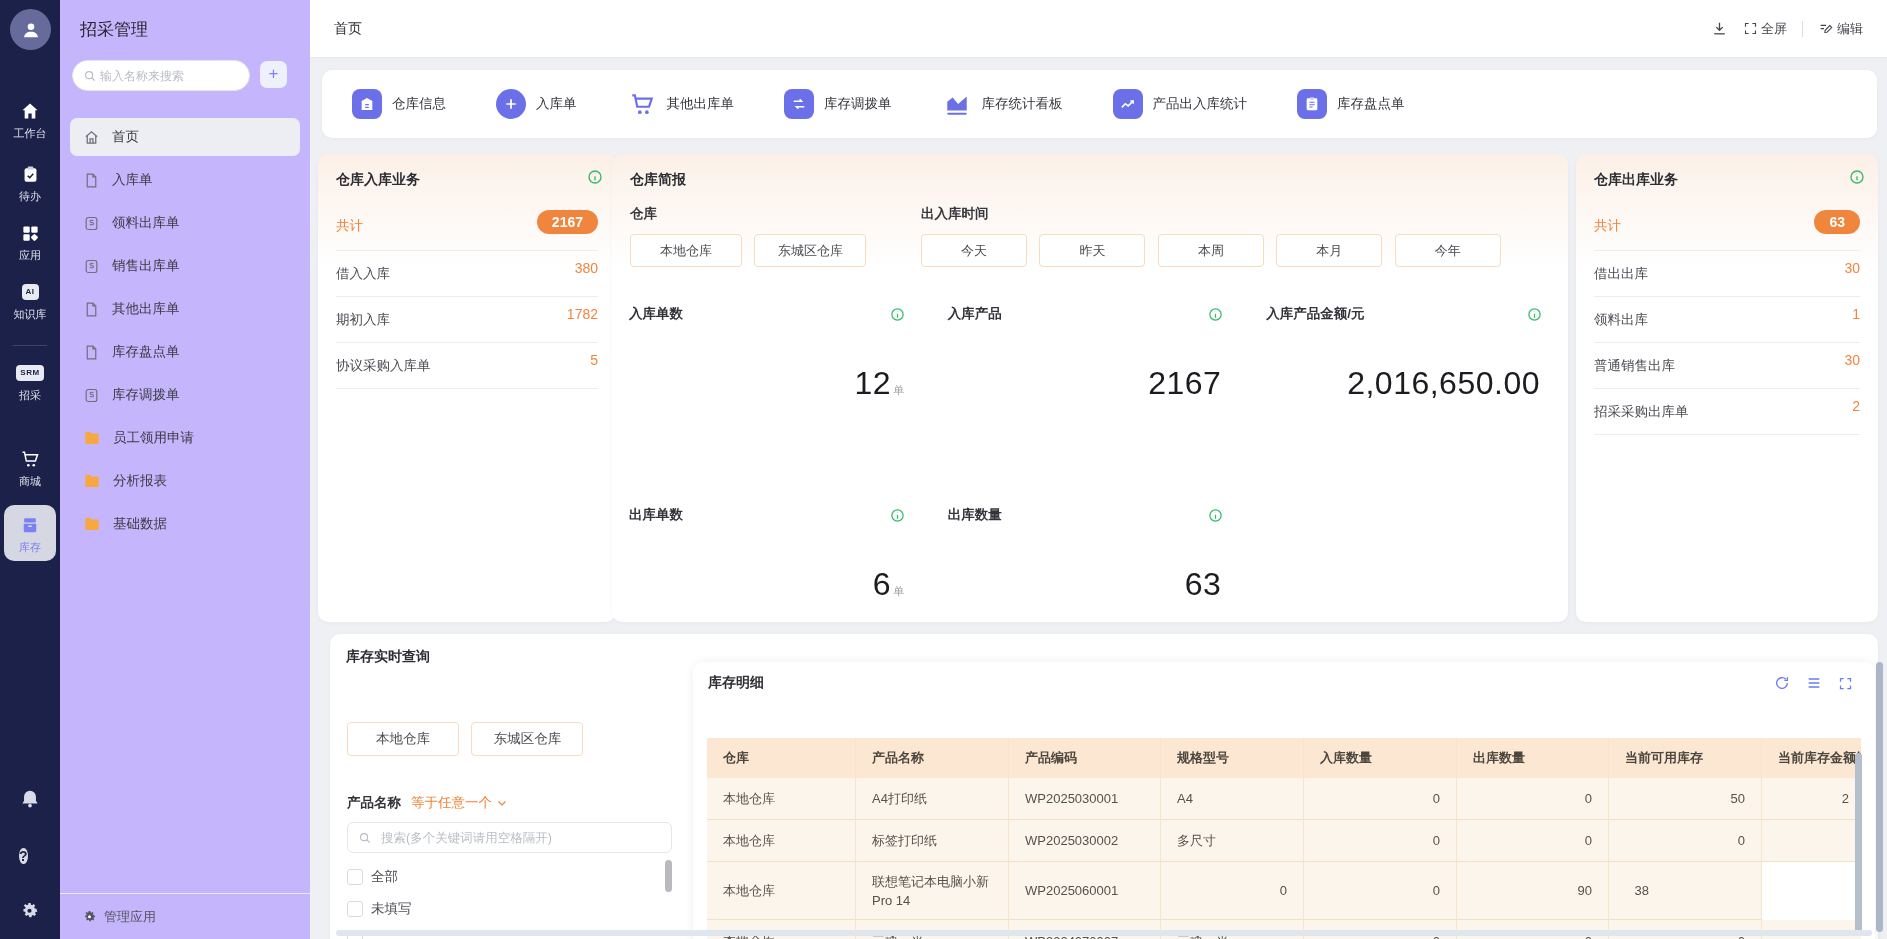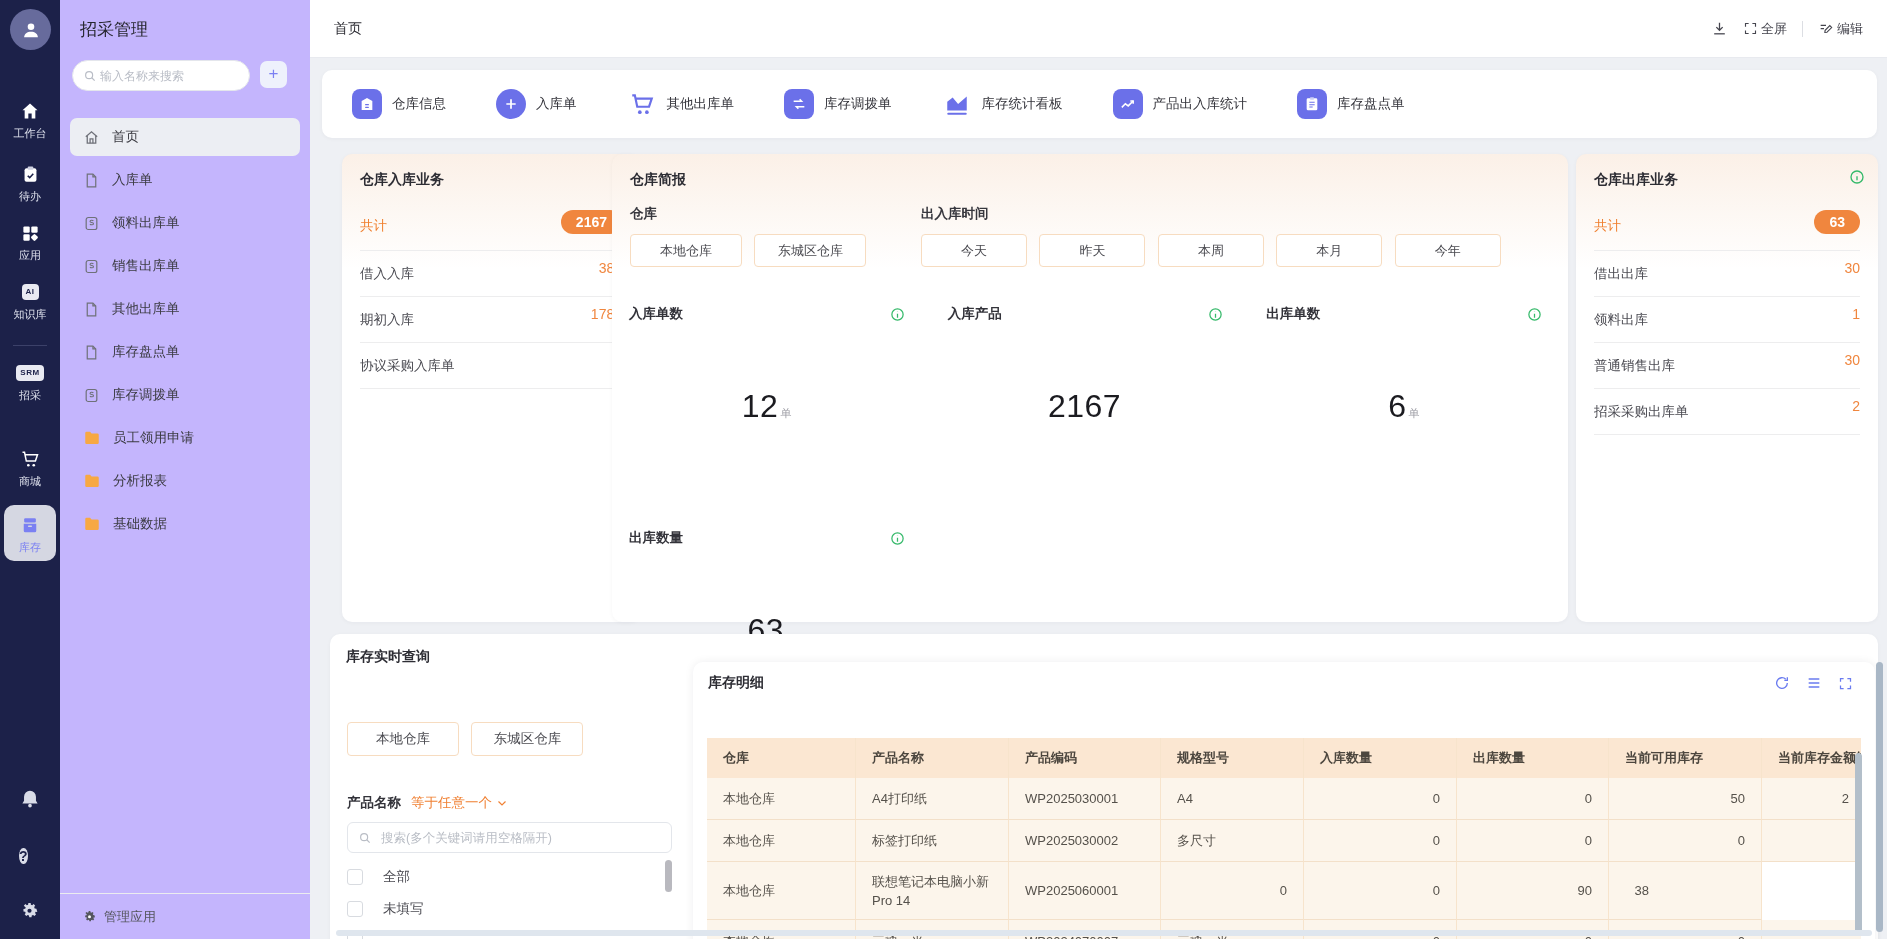--- a/index.html
+++ b/index.html
@@ -67,35 +67,35 @@
   .brief-filters{display:flex;margin-top:16px;padding-left:18px}
   .bg-label{font-size:13.5px;font-weight:700;color:#37373e;margin-bottom:11px}
   .chip{display:inline-flex;align-items:center;justify-content:center;height:33px;border:1px solid #f7dcc0;
         border-radius:4px;background:#fff;font-size:13px;color:#4a4a50;padding:0 10px;box-sizing:border-box;
         cursor:pointer;margin-right:8px}
   .chip.w{min-width:112px}.chip.t{width:106px}
   .bgroup1{width:291px}
   .metrics{display:grid;grid-template-columns:repeat(3,1fr);row-gap:104px;margin-top:38px}
   .metric{padding:0 26px 0 17px;position:relative}
   .m-head{display:flex;align-items:center;justify-content:space-between;font-size:13.5px;font-weight:700;color:#33333a}
-  .m-value{text-align:center;font-size:32px;color:#1b1b20;margin-top:65px;letter-spacing:.5px}
+  .m-value{text-align:right;font-size:32px;color:#1b1b20;margin-top:42px;letter-spacing:.5px}
   .m-unit{font-size:11px;color:#9a9aa2;font-weight:400;margin-left:2px}
   
   .query-card{position:absolute;left:20px;right:9px;top:634px;height:430px;background:#fff;border-radius:10px;
               box-shadow:0 1px 4px rgba(31,35,41,.04)}
   .q-title{position:absolute;left:16px;top:14px;font-size:14px;font-weight:700;color:#2d2d34}
   .f-chips{position:absolute;left:17px;top:88px}
   .f-field{position:absolute;left:17px;top:160px;display:flex;align-items:center;gap:10px;font-size:13.5px}
   .f-field .fl{font-weight:700;color:#33333a}
   .f-field .op{color:#f08134;display:flex;align-items:center;gap:4px;cursor:pointer}
   .f-search{position:absolute;left:17px;top:188px;width:325px;height:31px;border:1px solid #e3e6eb;border-radius:6px;
             background:#fff;display:flex;align-items:center;gap:7px;padding:0 10px;box-sizing:border-box}
   .f-search input{border:0;outline:0;flex:1;font-size:12.5px;background:transparent;min-width:0}
   .f-search input::placeholder{color:#b9bdc5}
-  .cb-row{position:absolute;left:17px;display:flex;align-items:center;gap:20px;font-size:13.5px;color:#4b4b52;cursor:pointer}
+  .cb-row{position:absolute;left:17px;display:flex;align-items:center;gap:8px;font-size:13.5px;color:#4b4b52;cursor:pointer}
   .cb{width:16px;height:16px;border:1px solid #d8dbe0;border-radius:3px;background:#fff;box-sizing:border-box}
   .list-thumb{position:absolute;left:335px;top:226px;width:7px;height:32px;border-radius:4px;background:#b9b9bf}
   .h-scroll{position:absolute;left:6px;right:6px;top:296px;height:6px;border-radius:3px;background:#dfe6ee}
   
   .panel{position:absolute;left:363px;top:28px;width:1182px;height:390px;background:#fff;border-radius:10px;
          box-shadow:0 0 10px rgba(31,35,41,.07)}
   .p-title{position:absolute;left:15px;top:12px;font-size:14px;font-weight:700;color:#2d2d34}
   .p-tools{position:absolute;right:22px;top:13px;display:flex;gap:16px;align-items:center}
   .p-tools span{cursor:pointer}
   .tbl{position:absolute;left:14px;right:14px;top:76px;overflow:hidden}
@@ -405,21 +405,21 @@
           <svg viewBox="0 0 24 24" width="16" height="16">
             <rect x="4" y="3.5" width="16" height="18" rx="2" fill="#fff"></rect>
             <rect x="9" y="2" width="6" height="3.5" rx="1" fill="#cdd0f5"></rect>
             <path d="M8 9.5h8M8 13h8M8 16.5h5" stroke="#6b70e9" stroke-width="1.6"></path>
           </svg>
         </span>
       <span>库存盘点单</span>
     </div>
   </div>
 
-  <div class="stat-card" style="left:32px;width:298px">
+  <div class="stat-card" style="left:8px;width:298px">
     <div class="stat-title">仓库入库业务</div>
     <span class="card-info">
         <svg viewBox="0 0 24 24" width="16" height="16" fill="none" stroke="#35b96a" stroke-width="2">
           <circle cx="12" cy="12" r="9"></circle>
           <path d="M12 10.8V17M12 7v.4"></path>
         </svg>
       </span>
     <div class="stat-list">
       <div class="stat-row total">
         <span>共计</span>
@@ -474,20 +474,32 @@
         <div class="m-head">
             <span>入库产品</span>
             <span>
               <svg viewBox="0 0 24 24" width="15" height="15" fill="none" stroke="#35b96a" stroke-width="2">
                 <circle cx="12" cy="12" r="9"></circle>
                 <path d="M12 10.8V17M12 7v.4"></path>
               </svg>
             </span>
           </div>
         <div class="m-value"><span>2167</span><span class="m-unit"></span></div>
+      </div>
+      <div class="metric">
+        <div class="m-head">
+            <span>入库产品金额/元</span>
+            <span>
+              <svg viewBox="0 0 24 24" width="15" height="15" fill="none" stroke="#35b96a" stroke-width="2">
+                <circle cx="12" cy="12" r="9"></circle>
+                <path d="M12 10.8V17M12 7v.4"></path>
+              </svg>
+            </span>
+          </div>
+        <div class="m-value"><span>2,016,650.00</span><span class="m-unit"></span></div>
       </div>
       <div class="metric">
         <div class="m-head">
             <span>出库单数</span>
             <span>
               <svg viewBox="0 0 24 24" width="15" height="15" fill="none" stroke="#35b96a" stroke-width="2">
                 <circle cx="12" cy="12" r="9"></circle>
                 <path d="M12 10.8V17M12 7v.4"></path>
               </svg>
             </span>

